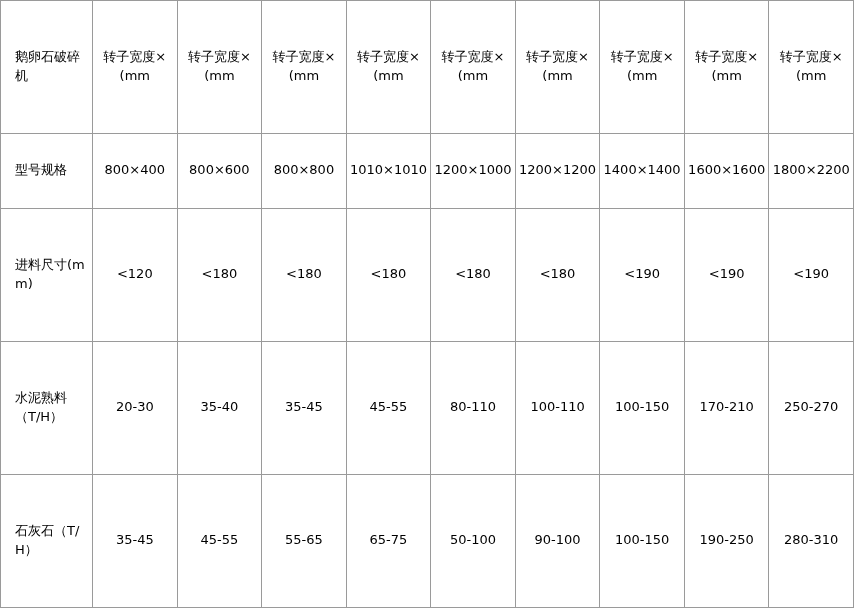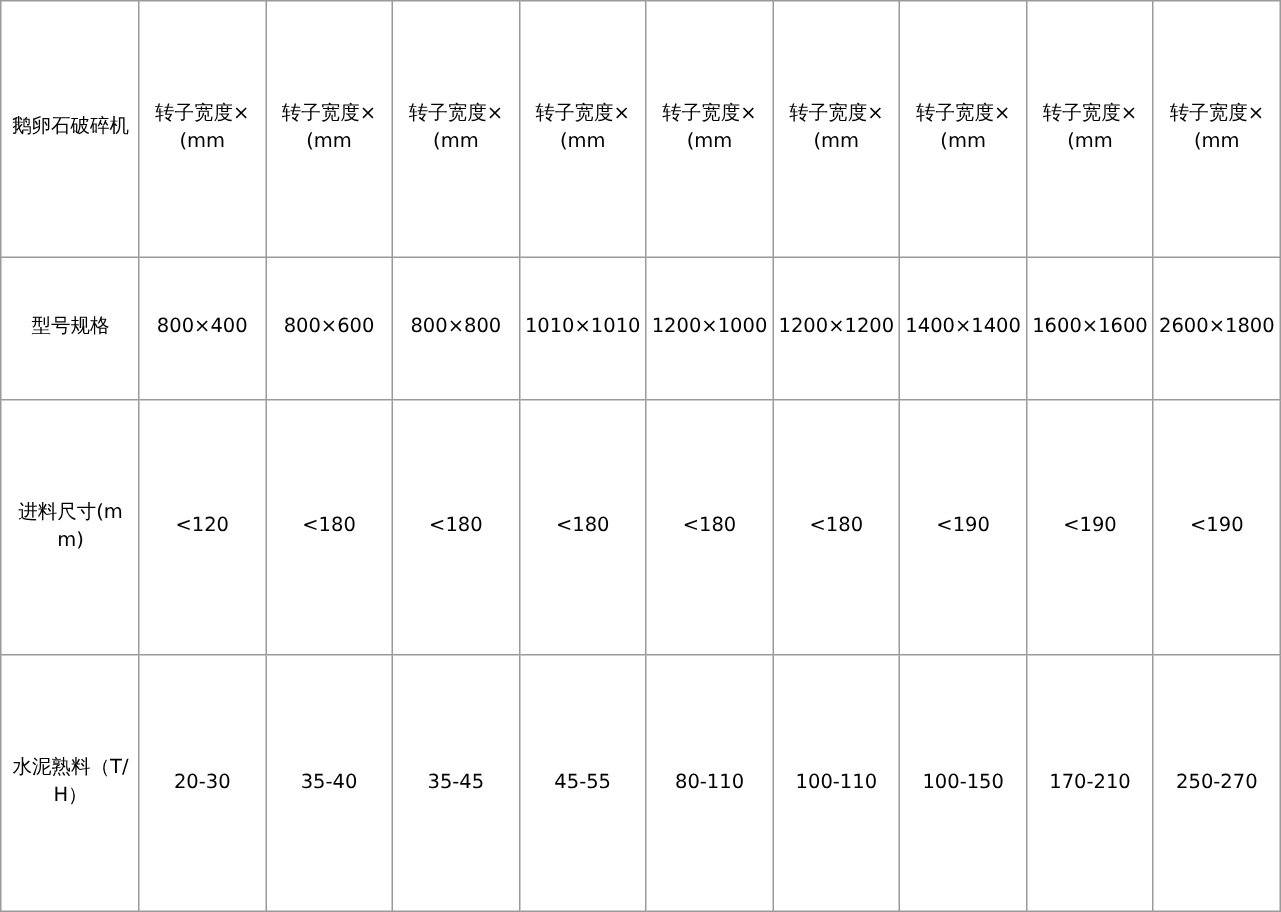--- a/index.html
+++ b/index.html
@@ -23,22 +23,22 @@
   table.spec-table td {
     border: 1px solid #9a9a9a;
     text-align: center;
     vertical-align: middle;
     font-size: 13px;
     line-height: 1.45;
     padding: 2px 3px;
     word-break: break-all;
   }
   table.spec-table td.rowhead {
-    text-align: center;
-    padding-left: 4px;
+    text-align: left;
+    padding-left: 14px;
     font-size: 13px;
   }
   table.spec-table tr.header-row td {
     font-size: 13px;
   }
   col.c0 { width: 92px; }
   col.cd { width: 84.5px; }
 </style>
 </head>
 <body>
@@ -73,21 +73,21 @@
     <tr>
       <td class="rowhead">型号规格</td>
       <td>800×400</td>
       <td>800×600</td>
       <td>800×800</td>
       <td>1010×1010</td>
       <td>1200×1000</td>
       <td>1200×1200</td>
       <td>1400×1400</td>
       <td>1600×1600</td>
-      <td>2600×1800</td>
+      <td>1800×2200</td>
     </tr>
 
 
     <tr>
       <td class="rowhead">进料尺寸(mm)</td>
       <td>&lt;120</td>
       <td>&lt;180</td>
       <td>&lt;180</td>
       <td>&lt;180</td>
       <td>&lt;180</td>
@@ -105,15 +105,27 @@
       <td>35-40</td>
       <td>35-45</td>
       <td>45-55</td>
       <td>80-110</td>
       <td>100-110</td>
       <td>100-150</td>
       <td>170-210</td>
       <td>250-270</td>
     </tr>
 
+    <tr>
+      <td class="rowhead">石灰石（T/H）</td>
+      <td>35-45</td>
+      <td>45-55</td>
+      <td>55-65</td>
+      <td>65-75</td>
+      <td>50-100</td>
+      <td>90-100</td>
+      <td>100-150</td>
+      <td>190-250</td>
+      <td>280-310</td>
+    </tr>
 
   </tbody>
 </table>
 
 </body></html>

